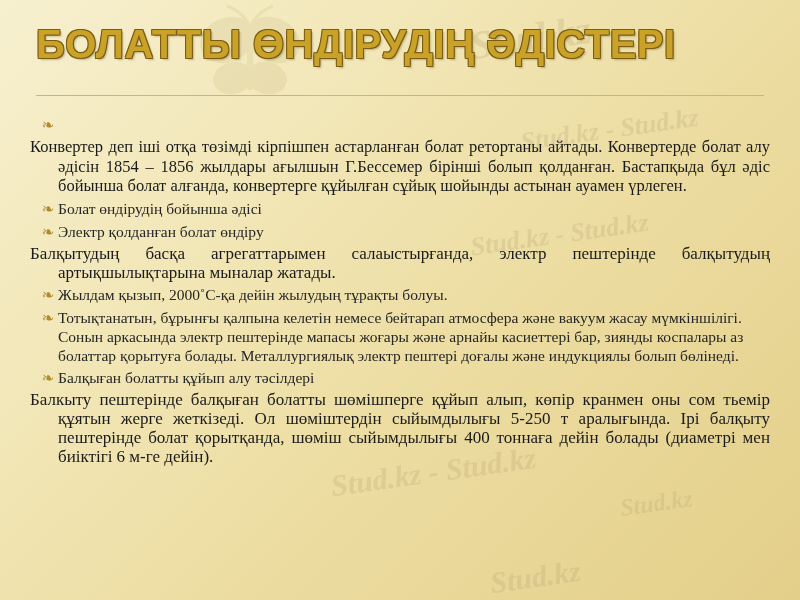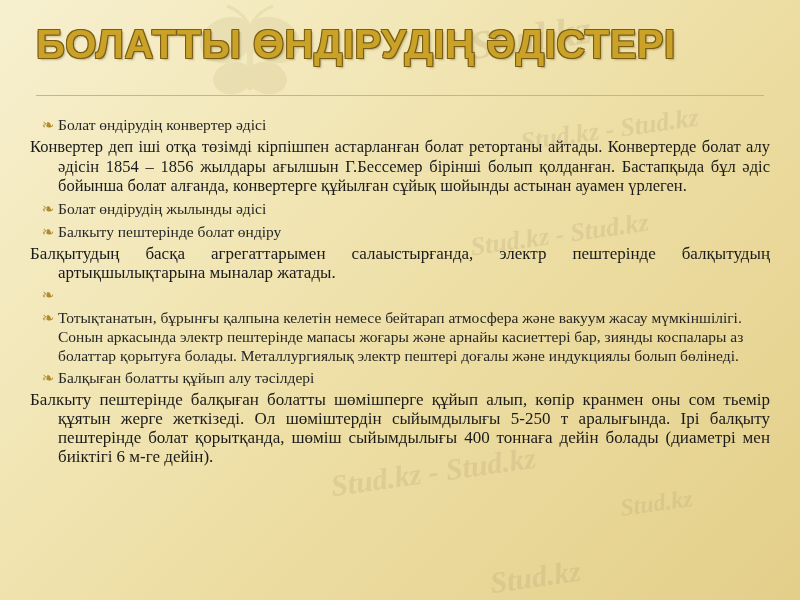--- a/index.html
+++ b/index.html
@@ -141,40 +141,40 @@
   <div class="wm wm-5">Stud.kz</div>
   <div class="wm wm-6">Stud.kz</div>
 
   <div class="title">Болатты өндірудің әдістері</div>
   <div class="title-rule"></div>
 
   <div class="content">
 
     <div class="bullet-line">
       <span class="bullet-icon">❧</span>
-      <span class="bullet-text">Болат өндірудің конвертер әдісі</span>
     </div>
 
     <p class="para indent-hang">Конвертер деп іші отқа төзімді кірпішпен астарланған болат ретортаны айтады. Конвертерде болат алу әдісін 1854 – 1856 жылдары ағылшын Г.Бессемер бірінші болып қолданған. Бастапқыда бұл әдіс бойынша болат алғанда, конвертерге құйылған сұйық шойынды астынан ауамен үрлеген.</p>
 
     <div class="bullet-line">
       <span class="bullet-icon">❧</span>
-      <span class="bullet-text">Болат өндірудің жылынды әдісі</span>
+      <span class="bullet-text">Болат өндірудің бойынша әдісі</span>
     </div>
 
 
     <div class="bullet-line">
       <span class="bullet-icon">❧</span>
-      <span class="bullet-text">Балкыту пештерінде болат өндіру</span>
+      <span class="bullet-text">Электр қолданған болат өндіру</span>
     </div>
 
     <p class="para small indent-hang">Балқытудың басқа агрегаттарымен салаыстырғанда, электр пештерінде балқытудың артықшылықтарына мыналар жатады.</p>
 
     <div class="bullet-line">
       <span class="bullet-icon">❧</span>
+      <span class="bullet-text">Жылдам қызып, 2000˚С-қа дейін жылудың тұрақты болуы.</span>
     </div>
 
     <div class="bullet-line">
       <span class="bullet-icon">❧</span>
       <span class="bullet-text">Тотықтанатын, бұрынғы қалпына келетін немесе бейтарап атмосфера және вакуум жасау мүмкіншілігі. Сонын аркасында электр пештерінде мапасы жоғары және арнайы касиеттері бар, зиянды коспалары аз болаттар қорытуға болады. Металлургиялық электр пештері доғалы және индукциялы болып бөлінеді.</span>
     </div>
 
     <div class="bullet-line">
       <span class="bullet-icon">❧</span>
       <span class="bullet-text">Балқыған болатты құйып алу тәсілдері</span>

